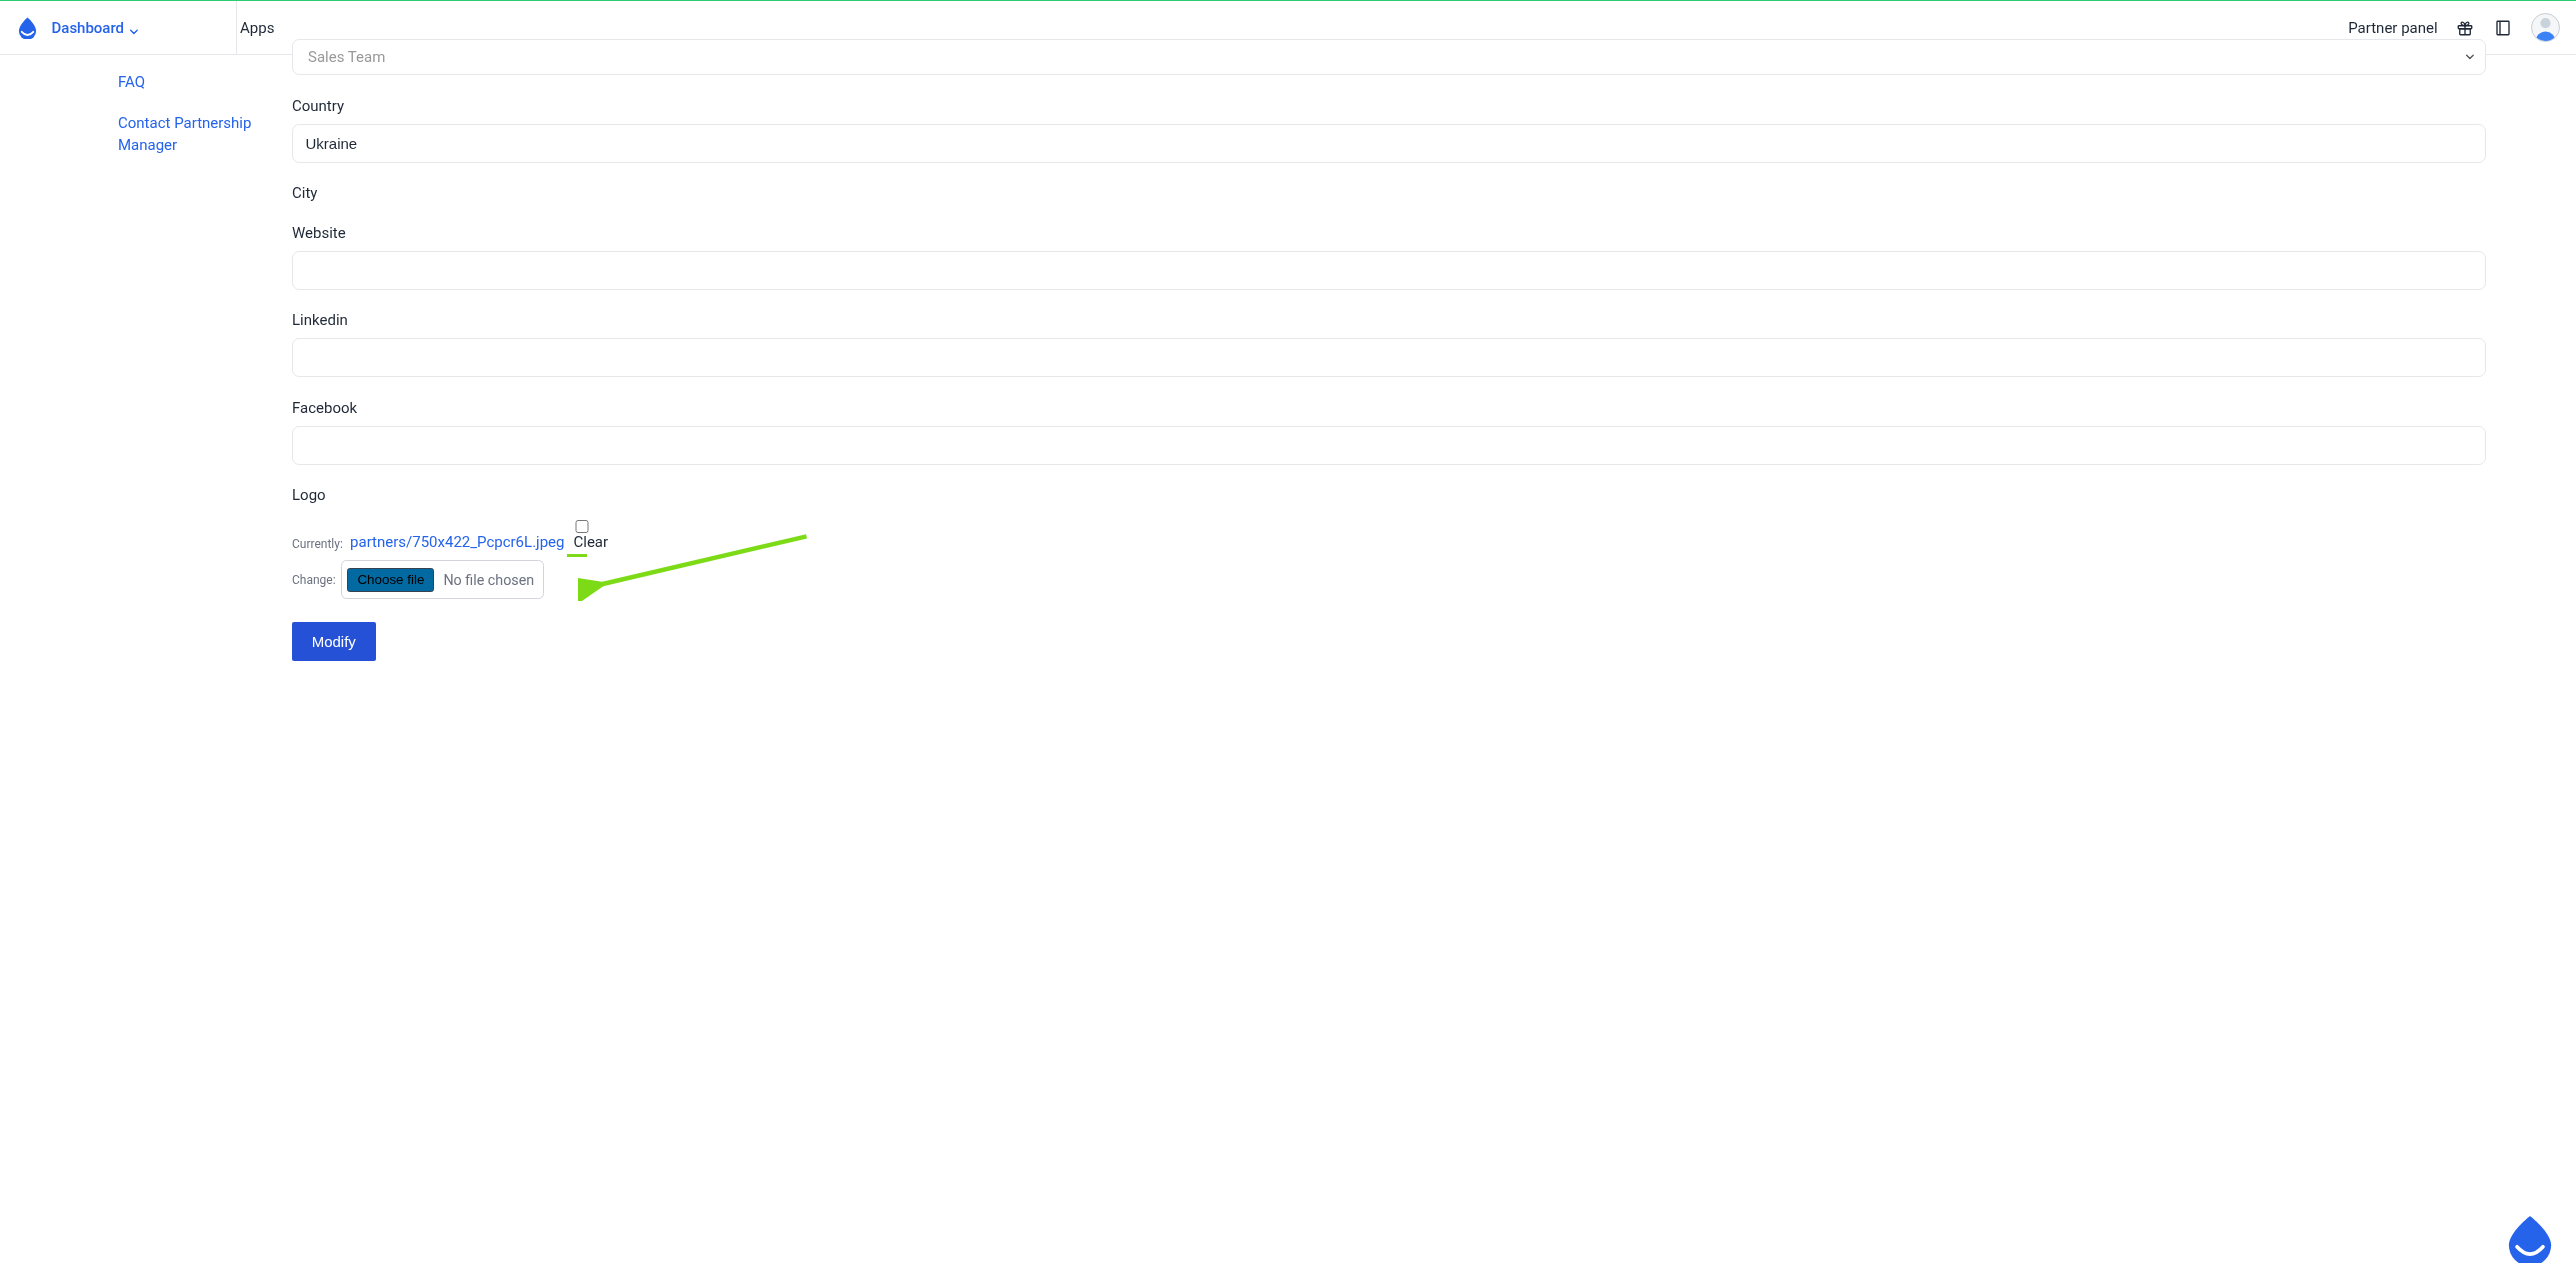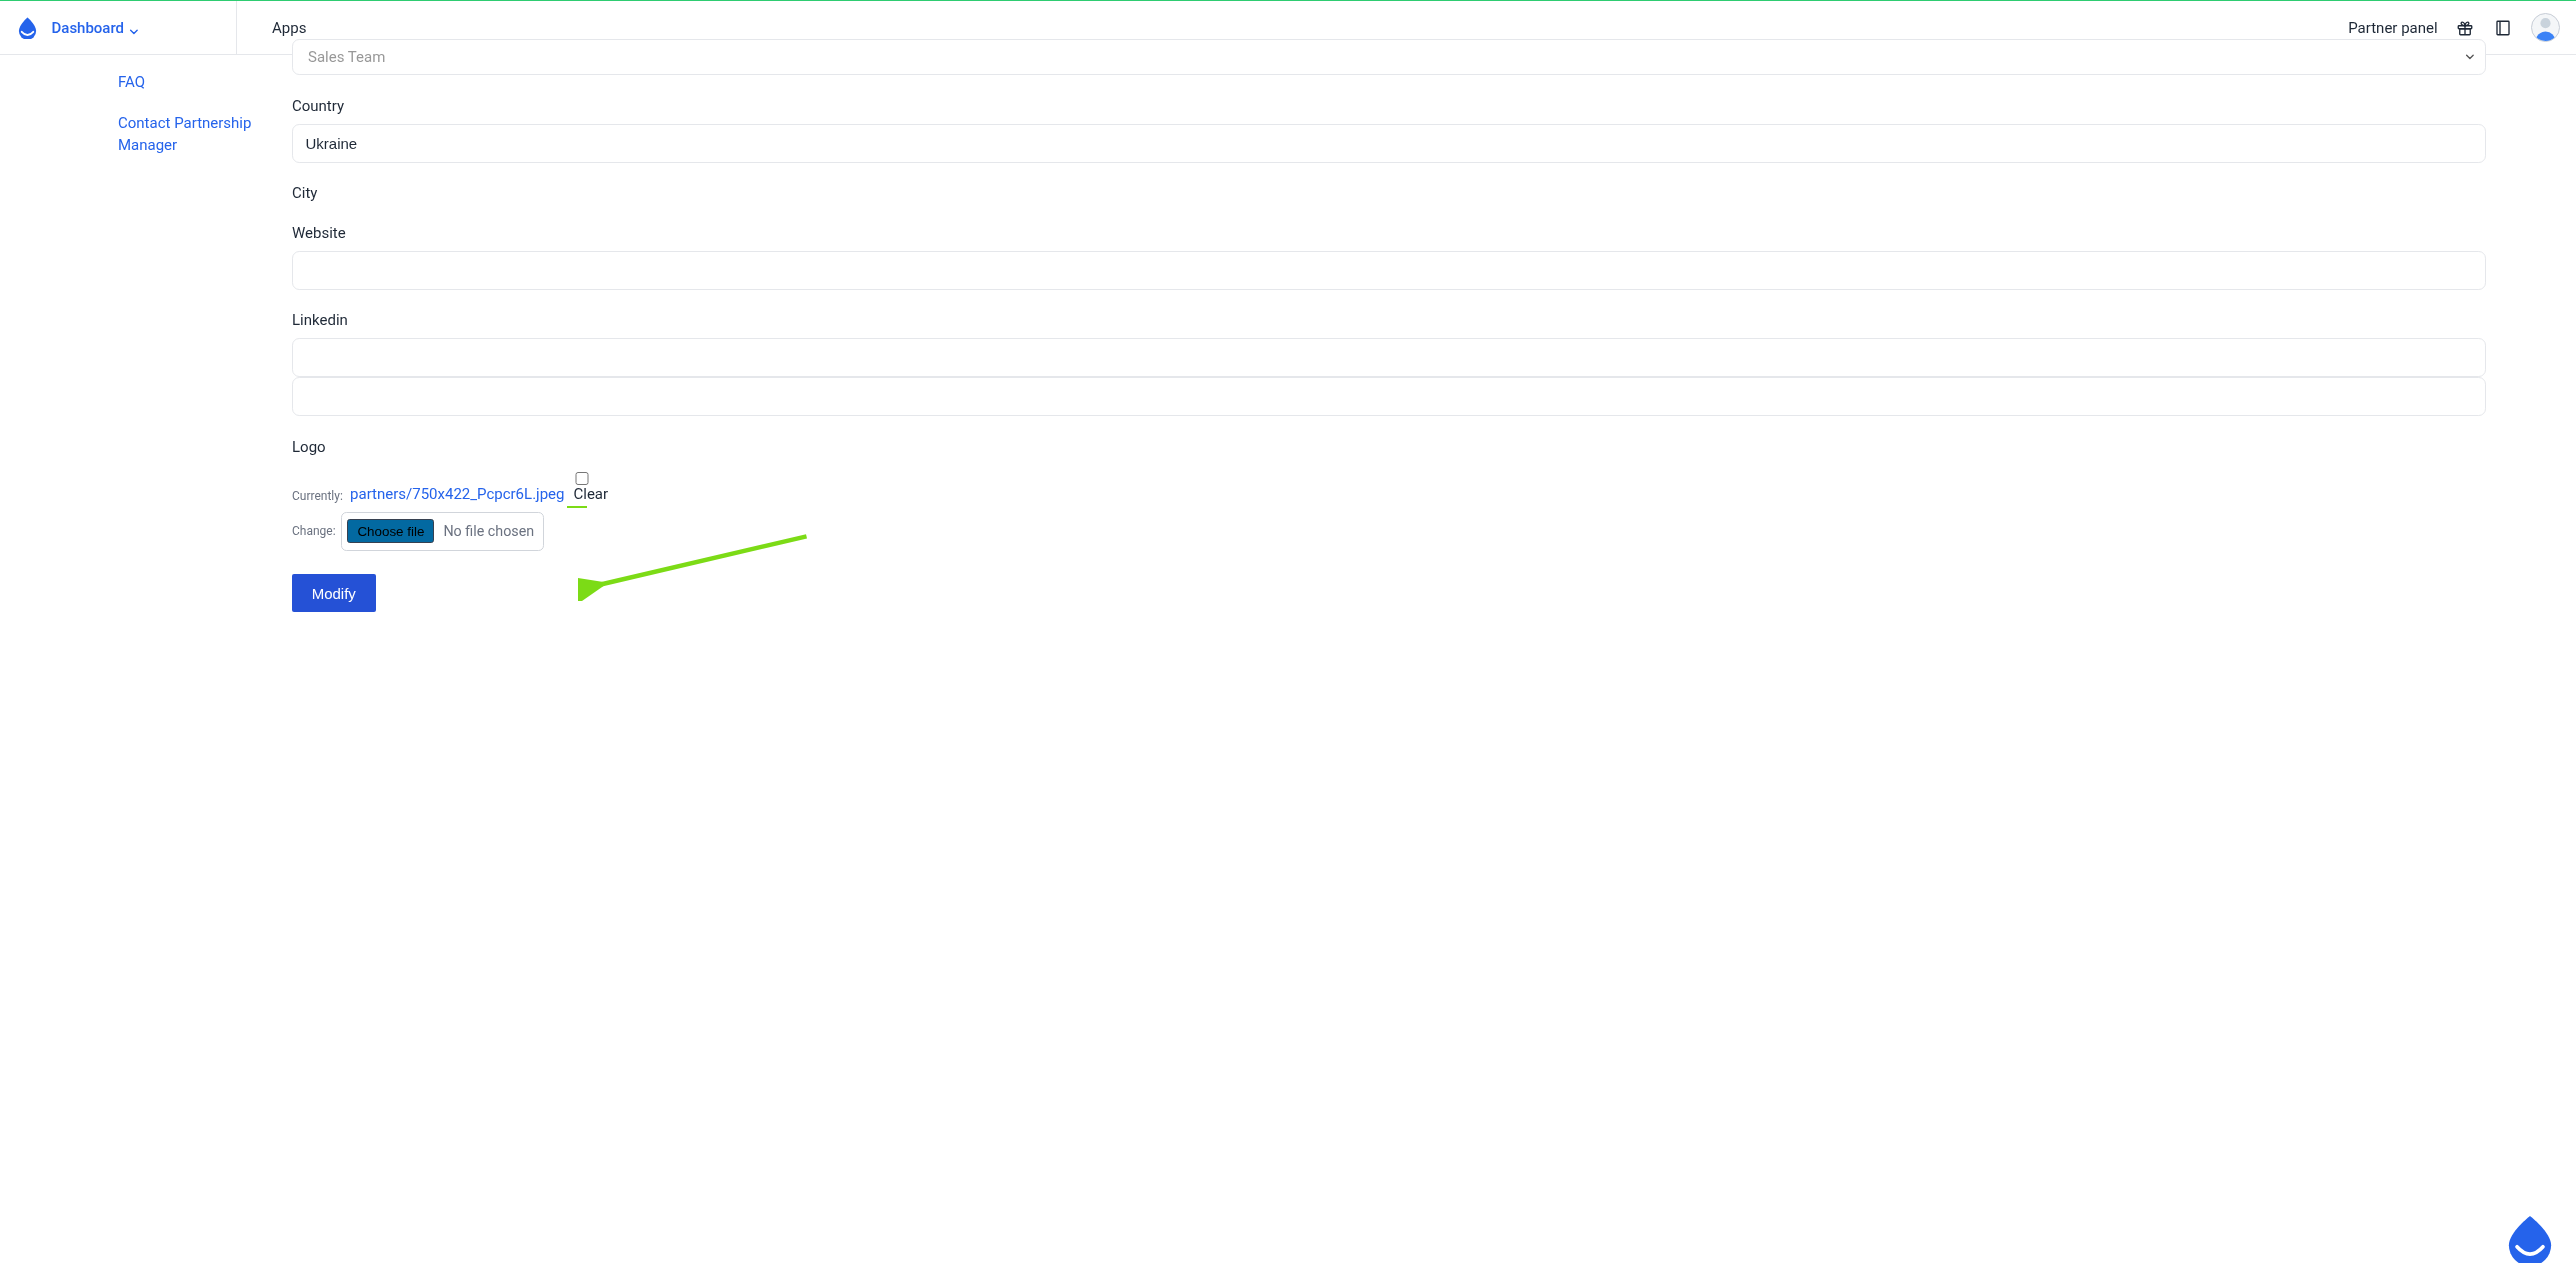--- a/index.html
+++ b/index.html
@@ -44,21 +44,21 @@
     .divider-vert {
       position: absolute;
       left: 236px;
       top: 0;
       bottom: 0;
       width: 0.9px;
       background: #e5e7eb;
     }
     .apps-link {
       position: absolute;
-      left: 272px;
+      left: 240px;
       top: 50%;
       transform: translateY(-50%);
       color: #1f2937;
       font-size: 15px;
     }
     .topbar-right {
       margin-left: auto;
       display: flex;
       align-items: center;
       gap: 18px;
@@ -298,20 +298,21 @@
     <input class="input" value="Ukraine" style="">
 
     <div class="form-label">City</div>
 
     <div class="form-label">Website</div>
     <input class="input" value="" style="">
 
     <div class="form-label">Linkedin</div>
     <input class="input" value="" style="">
 
+    <div class="form-label">Facebook</div>
     <input class="input" value="" style="">
 
     <div class="form-label">Logo</div>
 
     <div class="logo-row">
       <div class="logo-current-line">
         <span class="muted">Currently:</span>
         <span class="file-link">partners/750x422_Pcpcr6L.jpeg</span>
         <span class="clear-group">
           <input type="checkbox" class="clear-checkbox" style="">

